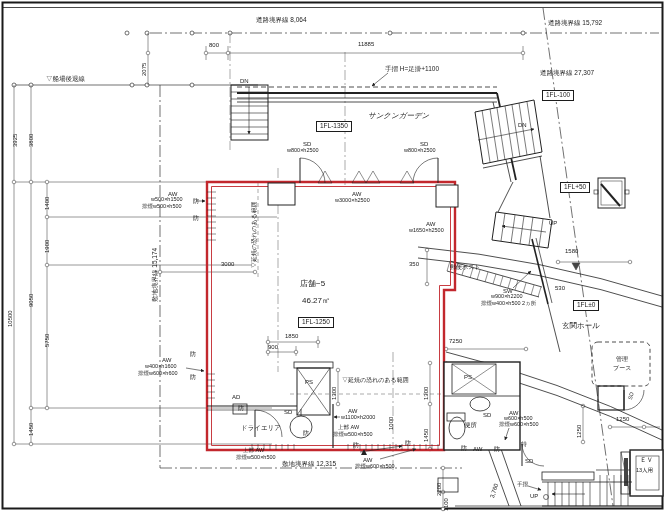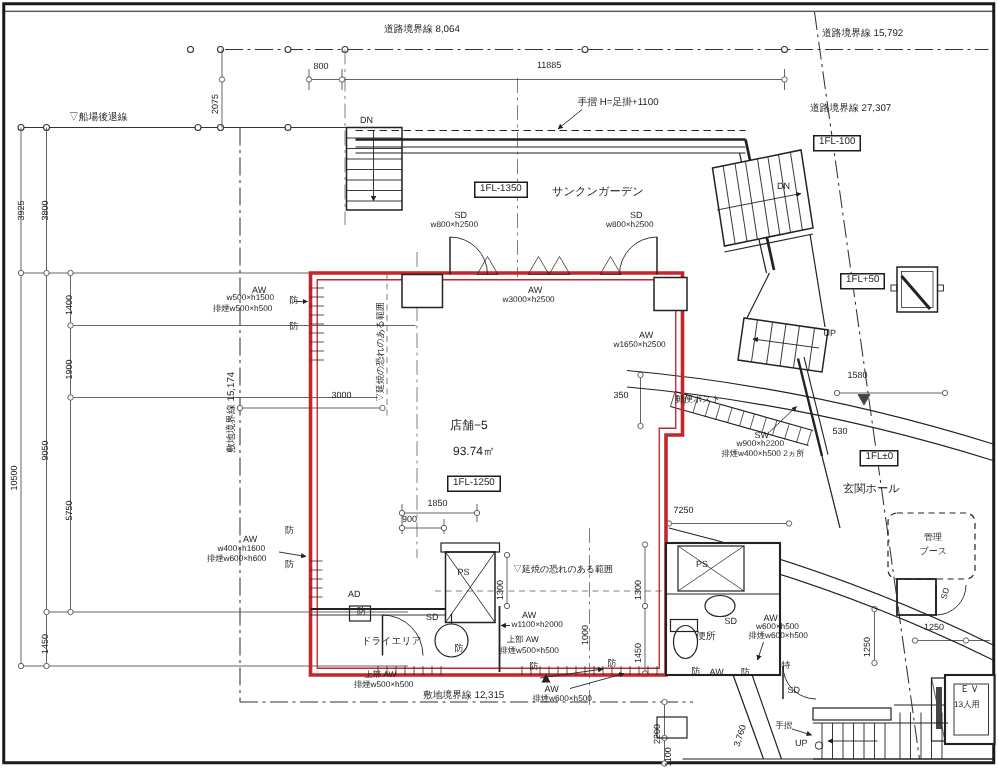--- a/index.html
+++ b/index.html
@@ -255,22 +255,22 @@
       <div class="lbl" style="left: 540px; top: 70px; font-size: 6.5px;">道路境界線  27,307</div>
       <div class="lbl" style="left: 152px; top: 302px; font-size: 6.5px; transform: rotate(-90deg);">敷地境界線  15,174</div>
       <div class="lbl" style="left: 282px; top: 461px; font-size: 6.5px;">敷地境界線      12,315</div>
       <div class="lbl" style="left: 46px; top: 76px; font-size: 6.5px;">▽船場後退線</div>
       <div class="lbl box" style="left: 316px; top: 121px; font-size: 6.5px;">1FL-1350</div>
       <div class="lbl box" style="left: 298px; top: 317px; font-size: 6.5px;">1FL-1250</div>
       <div class="lbl box" style="left: 542px; top: 90px; font-size: 6.5px;">1FL-100</div>
       <div class="lbl box" style="left: 560px; top: 182px; font-size: 6.5px;">1FL+50</div>
       <div class="lbl box" style="left: 573px; top: 300px; font-size: 6.5px;">1FL±0</div>
       <div class="lbl" style="left: 300px; top: 280px; font-size: 8px;">店舗−5</div>
-      <div class="lbl" style="left: 302px; top: 297px; font-size: 8px;">93.74㎡</div>
-      <div class="lbl" style="left: 368px; top: 124px; font-size: 7.5px;">サンクンガーデン</div>
+      <div class="lbl" style="left: 302px; top: 297px; font-size: 8px;">46.27㎡</div>
+      <div class="lbl" style="left: 368px; top: 112px; font-size: 7.5px; font-style: italic;">サンクンガーデン</div>
       <div class="lbl" style="left: 562px; top: 322px; font-size: 7.5px;">玄関ホール</div>
       <div class="lbl" style="left: 464px; top: 422px; font-size: 6.5px;">便所</div>
       <div class="lbl" style="left: 241px; top: 425px; font-size: 6.5px;">ドライエリア</div>
       <div class="lbl" style="left: 640px; top: 457px; font-size: 6.5px;">ＥＶ</div>
       <div class="lbl" style="left: 636px; top: 468px; font-size: 5.5px;">13人用</div>
       <div class="lbl" style="left: 616px; top: 356px; font-size: 6px;">管理</div>
       <div class="lbl" style="left: 613px; top: 365px; font-size: 6px;">ブース</div>
       <div class="lbl" style="left: 450px; top: 264px; font-size: 6px;">郵便ポスト</div>
       <div class="lbl" style="left: 305px; top: 379px; font-size: 6px;">PS</div>
       <div class="lbl" style="left: 464px; top: 374px; font-size: 6px;">PS</div>

